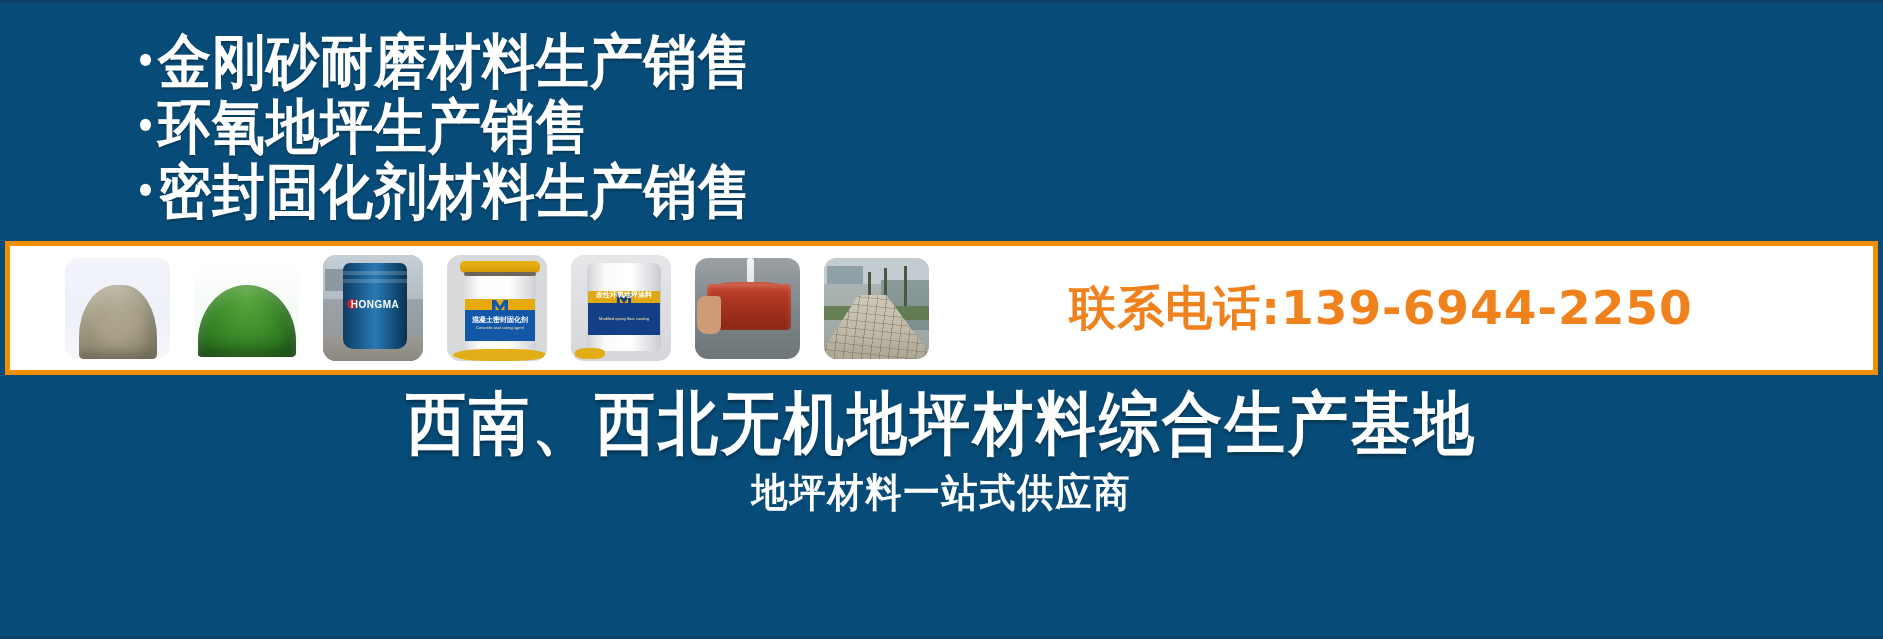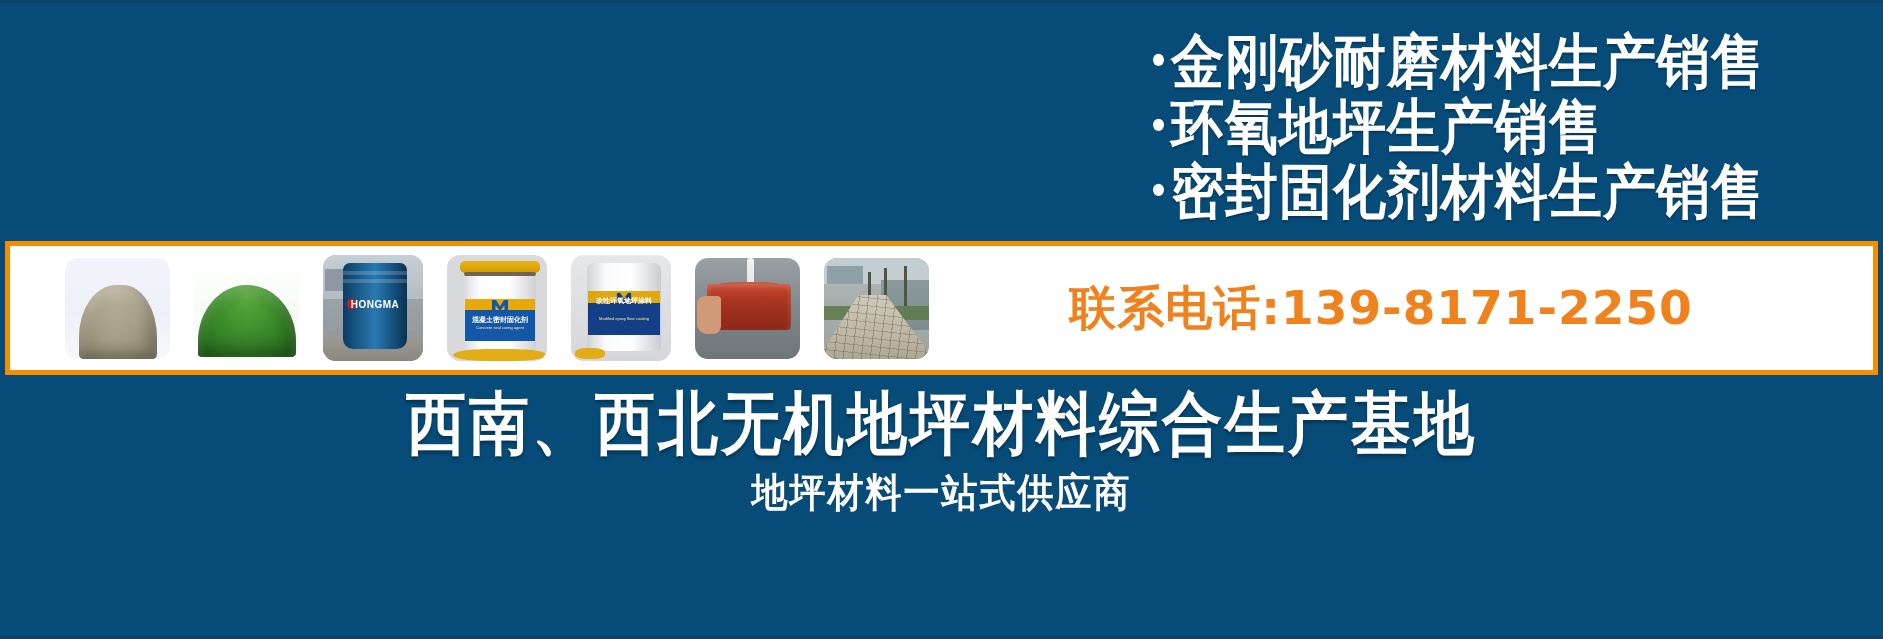--- a/index.html
+++ b/index.html
@@ -27,22 +27,22 @@
   }
 
   
   .bullets {
     position: absolute;
     left: 0;
     top: 26px;
     width: 1883px;
     height: 208px;
     display: flex;
-    flex-direction: column;
-    align-items: flex-end;
+    flex-direction: row;
+    align-items: flex-start;
   }
   .bullet-col {
     box-sizing: border-box;
   }
   .bullet-col.left {
     width: 870px;
     padding-left: 140px;
   }
   .bullet-col.right {
     width: 1013px;
@@ -235,21 +235,21 @@
   .bk-b-label {
     position: absolute; left: 17px; top: 36px; width: 72px; height: 44px;
     background: linear-gradient(180deg,#e0a810 0%, #e0a810 28%, #123f86 28%, #123f86 100%);
   }
   .bk-b-m {
     position: absolute; left: 50%; top: 2px; transform: translateX(-50%);
     width: 15px; height: 13px; background: #123f86;
     clip-path: polygon(0 100%, 0 0, 25% 0, 50% 45%, 75% 0, 100% 0, 100% 100%, 78% 100%, 78% 38%, 50% 78%, 22% 38%, 22% 100%);
   }
   .bk-b-cn {
-    position: absolute; left: 1px; right: 1px; top: 6px;
+    position: absolute; left: 1px; right: 1px; top: 0;
     font-size: 7px; color: #ffffff; text-align: center; line-height: 8px;
     font-weight: bold; font-family: "DejaVu Sans", sans-serif;
   }
   .bk-b-en {
     position: absolute; left: 1px; right: 1px; top: 25px;
     font-size: 4px; color: #ffe9a6; text-align: center; line-height: 5px;
     font-family: "Liberation Sans", sans-serif;
   }
   .bk-b-foot {
     position: absolute; left: 4px; bottom: 2px; width: 30px; height: 11px;
@@ -436,20 +436,20 @@
         <div class="pa-water"></div>
         <div class="pa-grass"></div>
         <div class="pa-tree t1"></div>
         <div class="pa-tree t2"></div>
         <div class="pa-tree t3"></div>
         <div class="pa-walk"></div>
       </div>
 
     </div>
 
-    <div class="phone">联系电话:139-8171-2250</div>
+    <div class="phone">联系电话:139-6944-2250</div>
 
   </div>
 
   <div class="headline">西南、西北无机地坪材料综合生产基地</div>
   <div class="subheadline">地坪材料一站式供应商</div>
 
 </div>
 
 </body></html>

